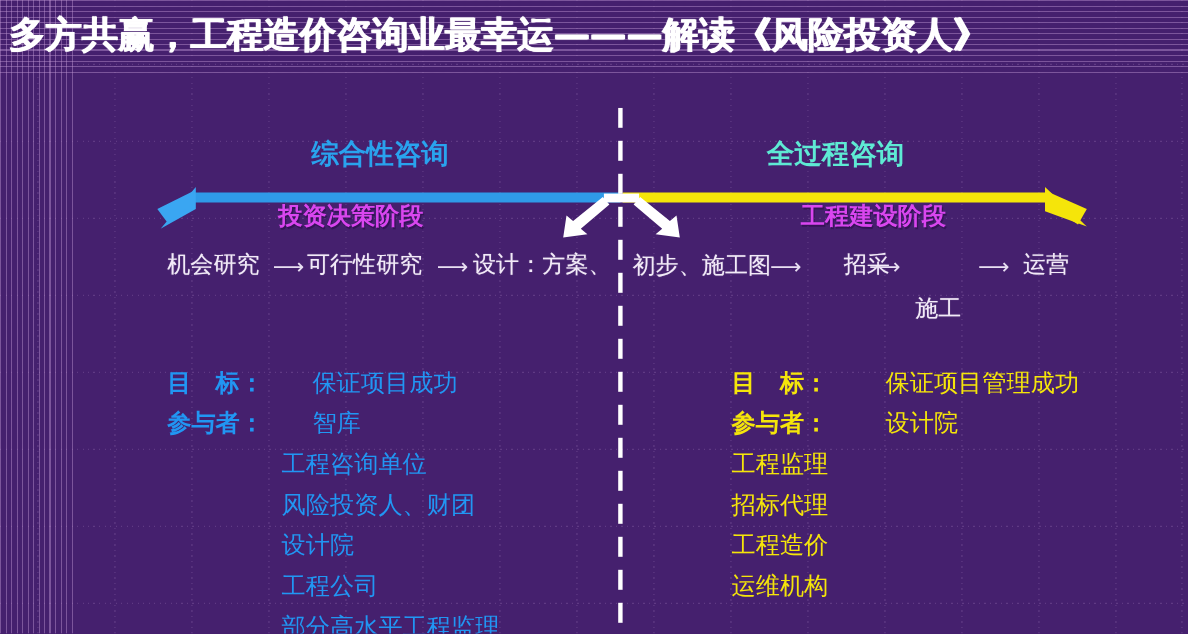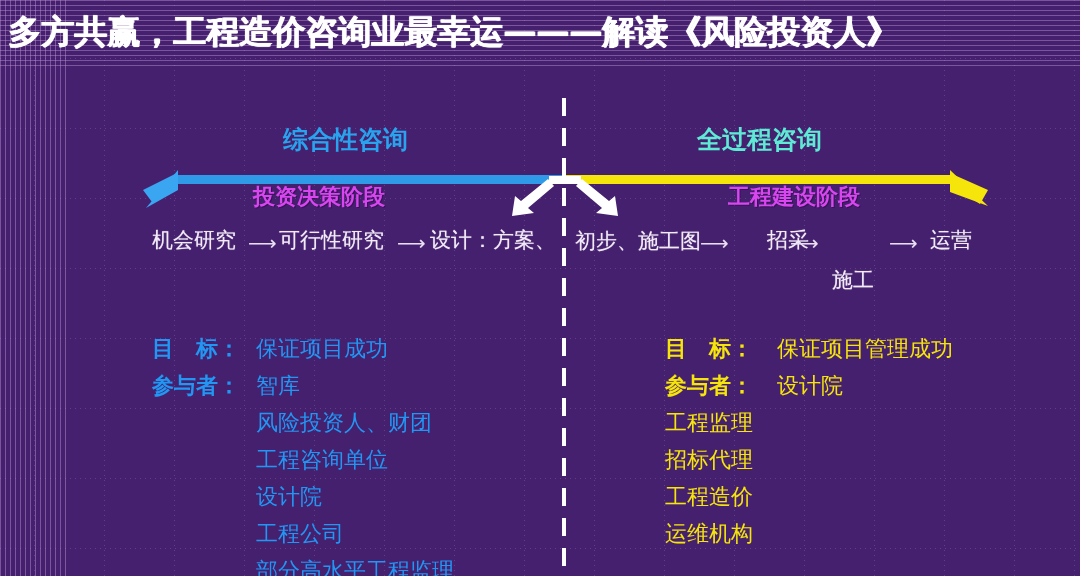--- a/index.html
+++ b/index.html
@@ -121,21 +121,21 @@
   }
   .flow-arrow{
     position:absolute;top:10px;height:14px;color:#e8dff2;font-size:20px;line-height:14px;
   }
 
   
   .block{position:absolute;z-index:5;}
   #block-left{left:152px;top:330px;color:#2196f3;}
   #block-right{left:665px;top:330px;color:#f5e50a;}
 
-  .row{display:flex;align-items:center;white-space:nowrap;line-height:37px;}
+  .row{display:flex;align-items:center;white-space:nowrap;line-height:37px;gap:28px;}
   .lbl{
     font-weight:bold;font-size:22px;
     font-family:"DejaVu Sans","Liberation Sans",sans-serif;
     flex:0 0 auto;
   }
   #block-left .lbl{width:104px;}
   #block-right .lbl{width:112px;}
   .val{
     font-size:22px;font-family:"DejaVu Sans","Liberation Sans",sans-serif;
     flex:0 0 auto;
@@ -199,22 +199,22 @@
 <div id="block-left" class="block">
   <div class="row">
     <span class="lbl">目　标：</span>
     <span class="val">保证项目成功</span>
   </div>
   <div class="row">
     <span class="lbl">参与者：</span>
     <span class="val">智库</span>
   </div>
   <ul class="extra-list">
+    <li>工程咨询单位</li>
     <li>风险投资人、财团</li>
-    <li>工程咨询单位</li>
     <li>设计院</li>
     <li>工程公司</li>
     <li>部分高水平工程监理</li>
 
   </ul>
 </div>
 
 <div id="block-right" class="block">
   <div class="row">
     <span class="lbl">目　标：</span>

